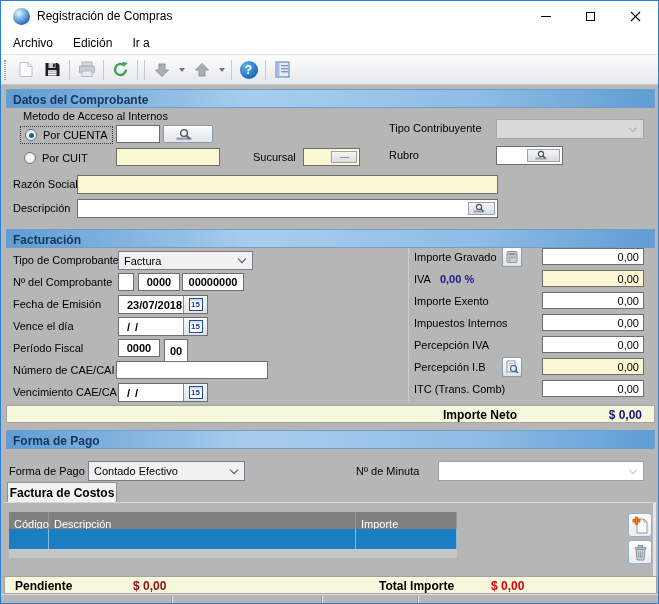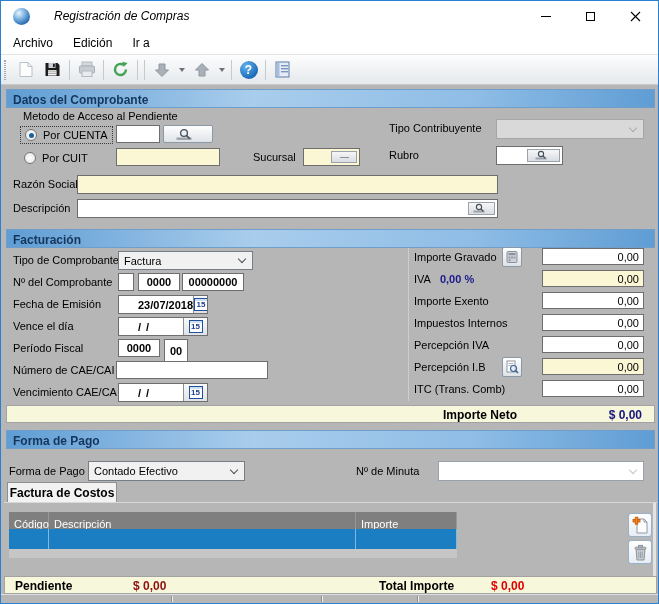--- a/index.html
+++ b/index.html
@@ -4,21 +4,21 @@
 <style>
   html,body { margin:0; padding:0; background:#8f8f8f; font-family:"Liberation Sans", sans-serif; }
   * { box-sizing:border-box; }
   .window { position:relative; width:659px; height:604px; margin:0 auto; background:#b6b6b6; border:1px solid #2a7fd0; overflow:hidden; }
   .abs { position:absolute; }
 
   
   .titlebar { position:absolute; left:0; top:0; width:657px; height:30px; background:#fff; display:flex; align-items:center; }
   .globe { width:17px; height:17px; margin-left:12px; border-radius:50%;
            background:radial-gradient(circle at 35% 30%, #eaf5fd 0%, #8fc0e6 30%, #2f72b8 70%, #17497e 100%); }
-  .title-text { margin-left:24px; font-size:12px; color:#000;font-style:italic; }
+  .title-text { margin-left:7px; font-size:12px; color:#000; }
   .win-controls { margin-left:auto; display:flex; height:30px; }
   .win-btn { width:45px; height:30px; display:flex; align-items:center; justify-content:center; }
   .glyph-min { width:10px; border-top:1px solid #000; }
   .glyph-max { width:9px; height:9px; border:1px solid #000; }
 
   
   .menubar { position:absolute; left:0; top:30px; width:657px; height:23px; background:#fff; display:flex; align-items:center; padding-left:2px; }
   .menu-item { font-size:12px; color:#000; padding:0 10px; height:100%; display:flex; align-items:center; }
 
   
@@ -52,21 +52,21 @@
            display:flex; align-items:center; justify-content:space-between; padding:0 7px 0 5px; }
   .combo.disabled { background:#d9d9d9; border-color:#a6a6a6; }
   .combo.white { background:#fff; border-color:#98a2ac; }
   .vchev { width:6px; height:6px; border-right:1.4px solid #4a4f55; border-bottom:1.4px solid #4a4f55;
            transform:rotate(45deg); margin-top:-3px; flex:none; }
   .vchev.dis { border-color:#a8aeb4; }
   .vchev.lite { border-color:#bcc6d0; }
 
   
   .datebox { position:absolute; border:1px solid #6e6e6e; background:#fff; display:flex; align-items:stretch; overflow:hidden; }
-  .datebox .txt { flex:1; font-size:11px; font-weight:bold; display:flex; align-items:center; padding-left:19px; letter-spacing:1px; }
+  .datebox .txt { flex:1; font-size:11px; font-weight:bold; display:flex; align-items:center; padding-left:8px; letter-spacing:1px; }
   .calbtn { width:24px; border-left:1px solid #8c8c8c; background:linear-gradient(#fafafa,#dfe2e6);
             display:flex; align-items:center; justify-content:center; }
   .calicon { width:14px; height:13px; border:1px solid #1e4f9c; background:#fff; font-size:8px; font-weight:bold;
              color:#1e3c8c; text-align:center; line-height:12px; box-shadow:inset 0 2px 0 #cfdff2; }
 
   
   .lookup-btn { position:absolute; background:linear-gradient(#fefefe,#dfe3e8); border:1px solid #8b98a6; border-radius:2px;
                 display:flex; align-items:center; justify-content:center; }
   .mini-btn { background:linear-gradient(#f6f6f6,#d9dde2); border:1px solid #9aa2ab; display:flex; align-items:center; justify-content:center; }
   .inner-right { position:absolute; right:2px; top:2px; }
@@ -199,21 +199,21 @@
           <rect x="6" y="7" width="7" height="1.4" fill="#7a96bd"></rect>
           <rect x="6" y="10" width="7" height="1.4" fill="#7a96bd"></rect>
         </svg>
     </div>
   </div>
 
   <div class="sect" style="top:88px">
     <span>Datos del Comprobante</span>
   </div>
 
-  <div class="lbl" style="left:22px;top:109px">Metodo de Acceso al Pendiente</div>
+  <div class="lbl" style="left:22px;top:109px">Metodo de Acceso al Internos</div>
 
   <div class="radiogroup focus" style="left:19px;top:125px">
     <span class="radio sel"></span>
     <span class="radiolabel">Por CUENTA</span>
   </div>
   <div class="inp" style="left:115px;top:124px;width:44px;height:18px">
       <span></span>
     </div>
   <div class="lookup-btn" style="left:162px;top:124px;width:50px;height:18px">
     <svg width="24" height="13" viewBox="0 0 24 13">

